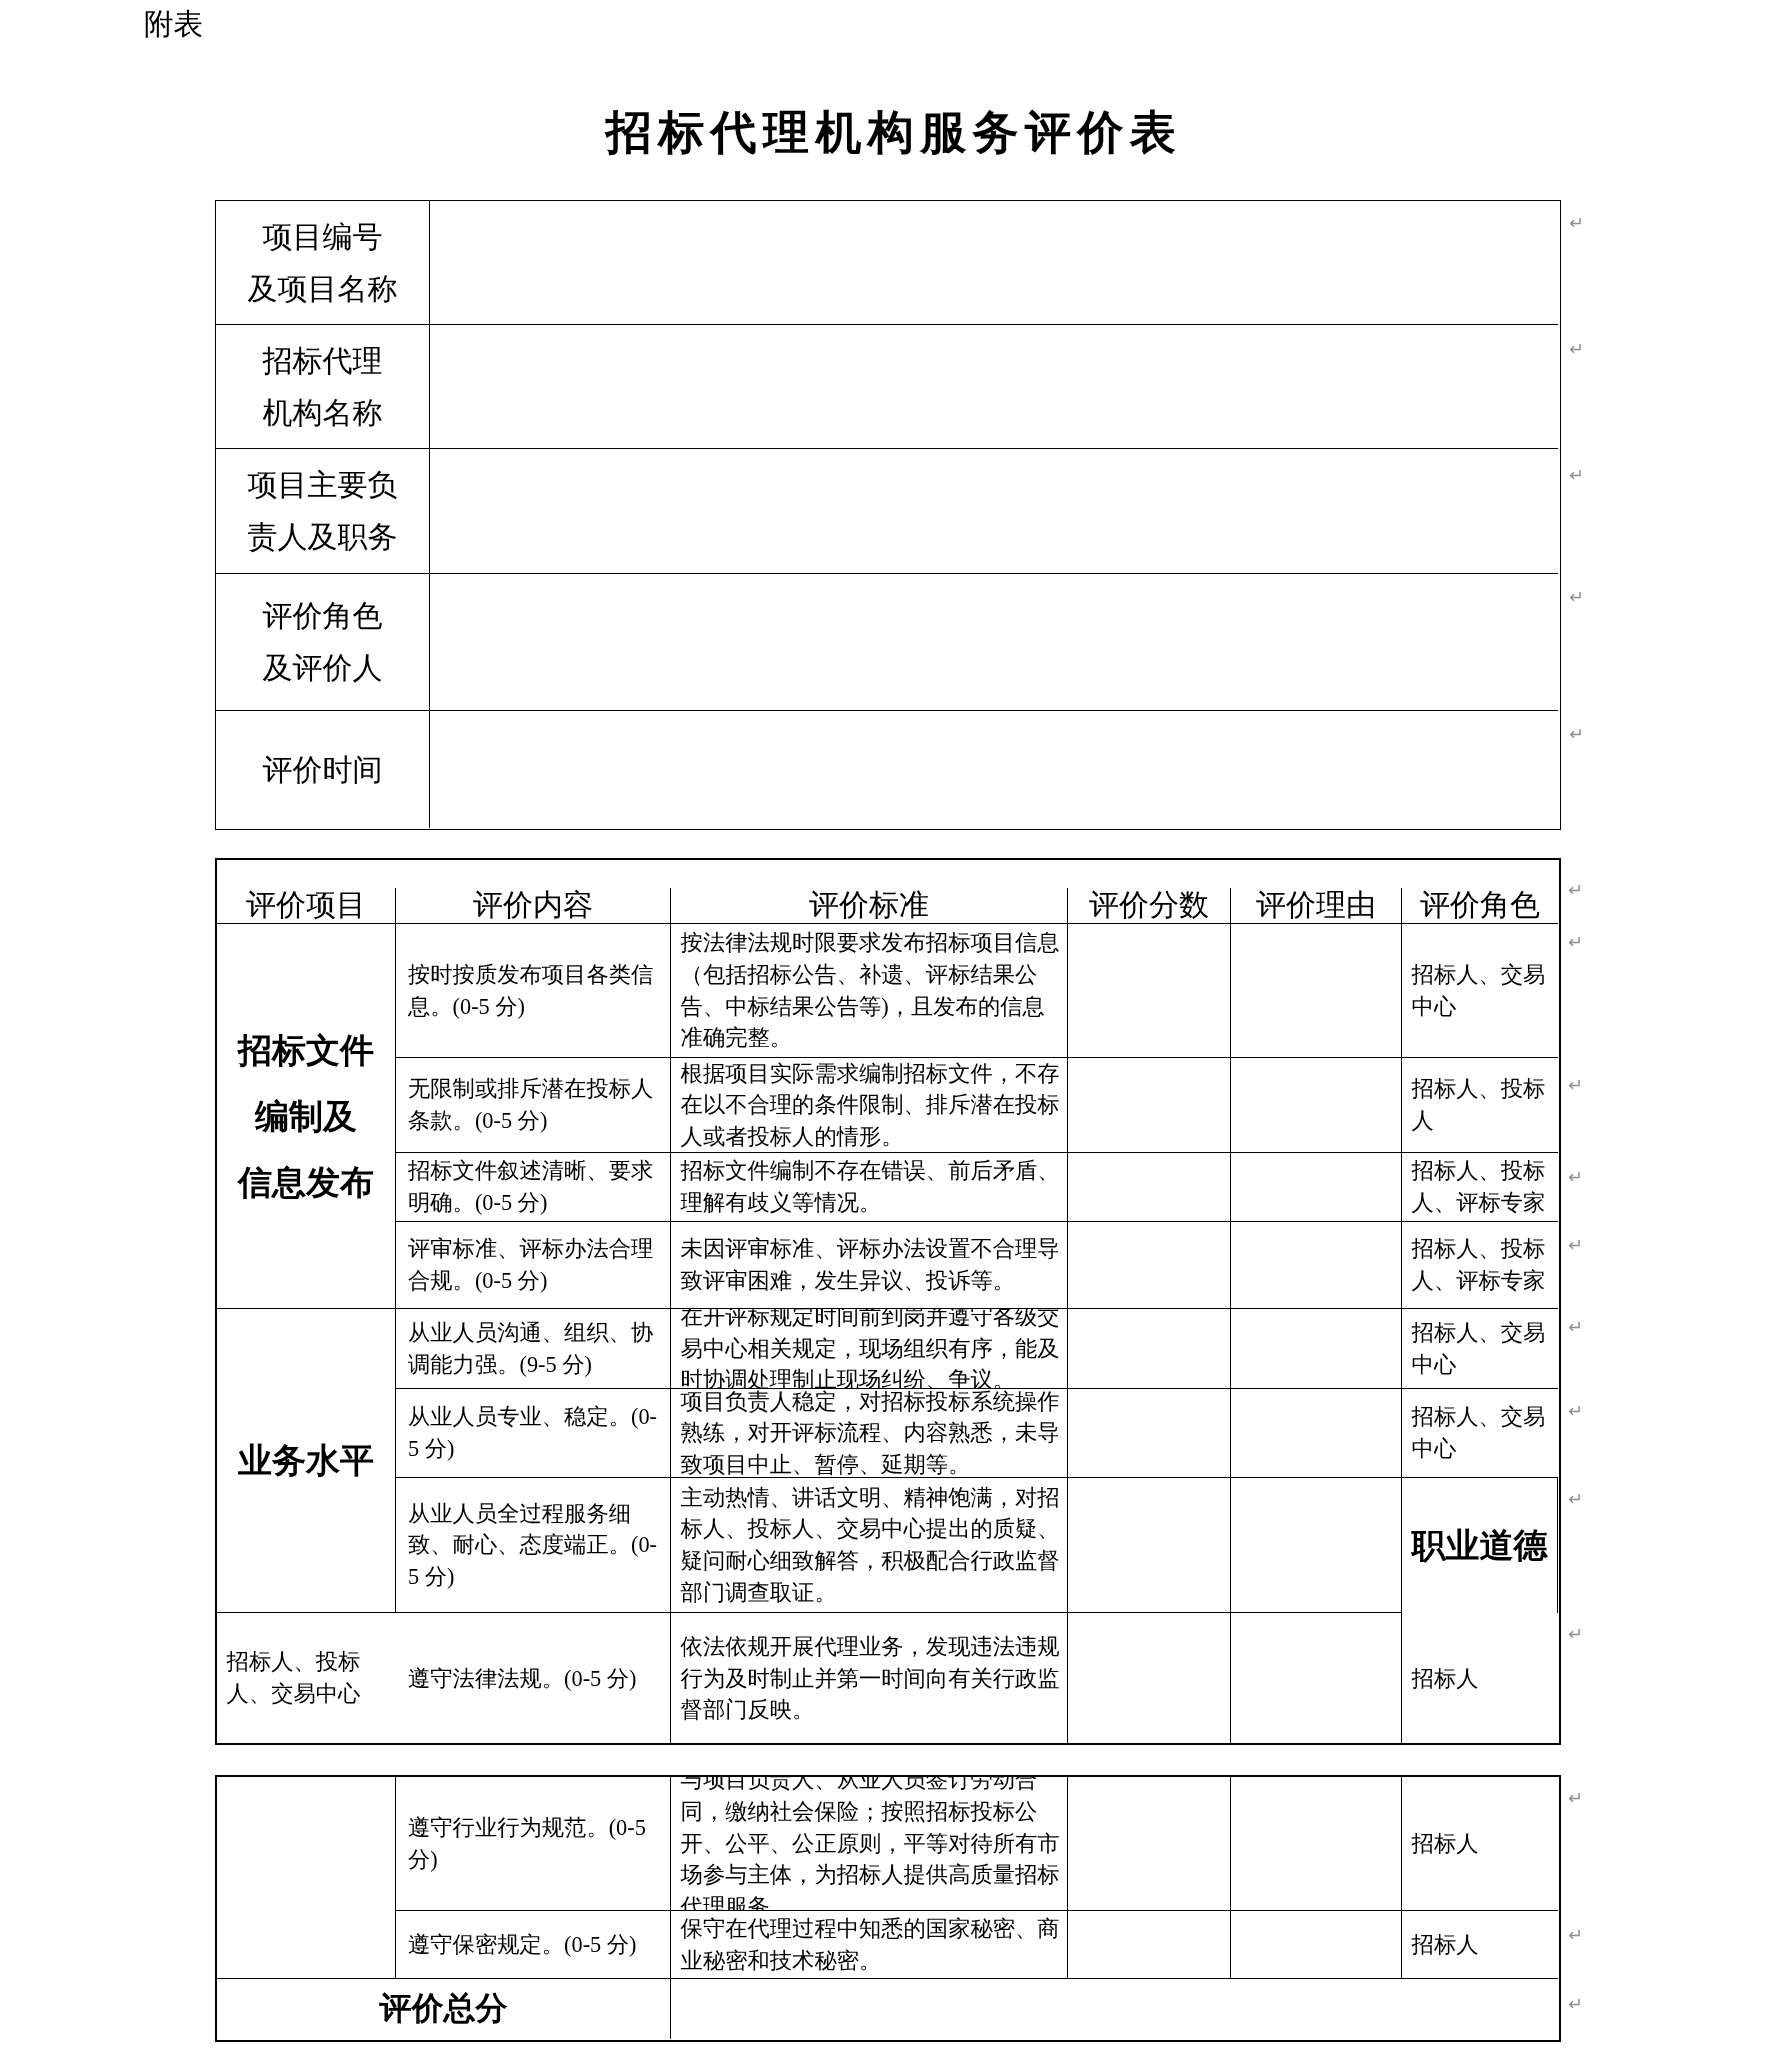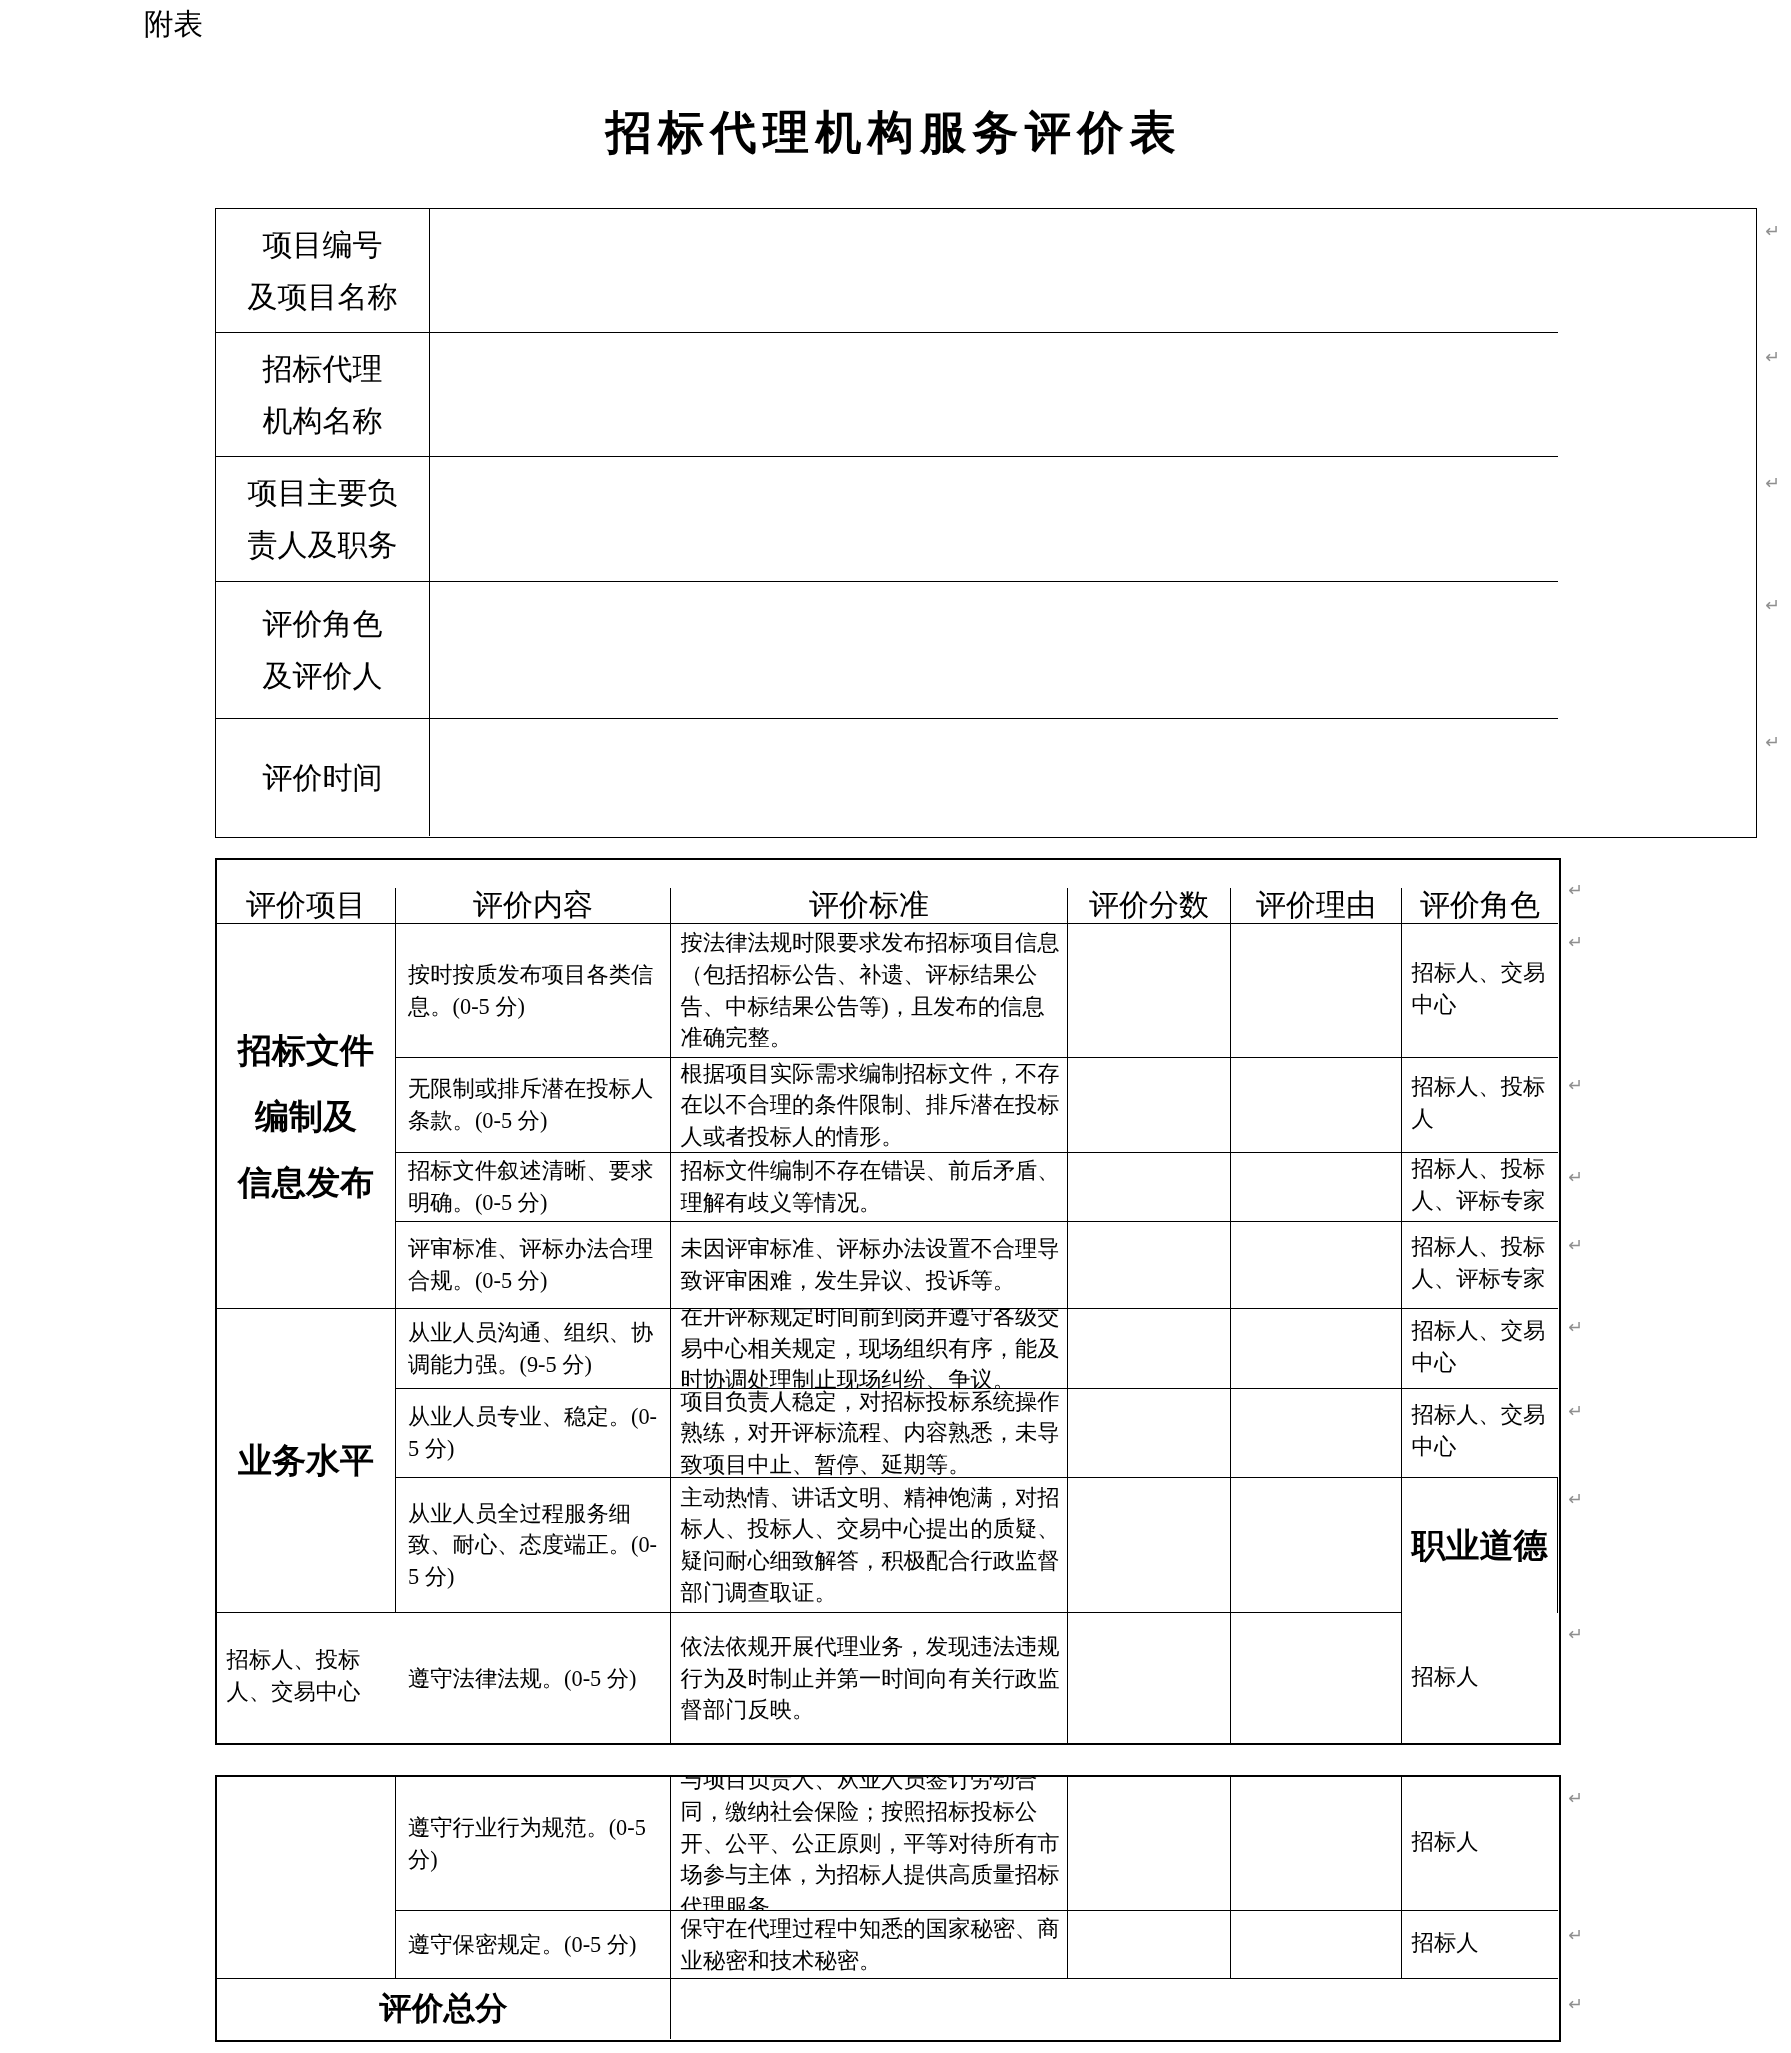--- a/index.html
+++ b/index.html
@@ -23,21 +23,21 @@
     border:2.4px solid #000;background:#fff;
   }
   .cell{
     box-sizing:border-box;border-right:1.6px solid #000;border-bottom:1.6px solid #000;
     display:flex;align-items:center;overflow:hidden;
   }
   .cell.lc{border-right:none;}
   .cell.lr{border-bottom:none;}
 
   
-  #info-table{left:215px;top:208px;width:1542px;height:630px;border-width:1.6px;
+  #info-table{left:215px;top:200px;width:1346px;height:630px;border-width:1.6px;
     grid-template-columns:214px 1128px;grid-template-rows:124px 124px 125px 137px 117px;}
   .info-label{
     justify-content:center;text-align:center;font-size:30px;line-height:1.72;
     white-space:pre-line;font-family:"Liberation Sans", sans-serif;
   }
   .info-value{justify-content:flex-start;}
 
   
   #eval-table{left:215px;top:858px;width:1346px;height:887px;
     grid-template-columns:179px 275px 397px 163px 171px 156px;
@@ -50,21 +50,21 @@
     justify-content:center;text-align:center;font-size:30px;
     font-family:"Liberation Sans", sans-serif;
     margin-top:28px;
   }
   .c-group{
     justify-content:center;text-align:center;font-size:34px;font-weight:bold;
     line-height:1.95;white-space:pre-line;font-family:"Liberation Sans", sans-serif;
   }
   .c-content{font-size:22.3px;line-height:1.42;padding:4.8px 6.4px 4.8px 12px;}
   .c-standard{font-size:22.3px;line-height:1.42;padding:3.2px 4.8px 3.2px 9.6px;}
-  .c-role{font-size:22.3px;line-height:1.42;padding:4.8px 4.8px 4.8px 9.6px;font-family:Liberation Mono, monospace;}
+  .c-role{font-size:22.3px;line-height:1.42;padding:4.8px 4.8px 4.8px 9.6px;}
   .c-empty{padding:0;}
   .c-total{
     justify-content:center;text-align:center;font-size:32px;font-weight:bold;
     font-family:"Liberation Sans", sans-serif;
   }
 
   .rmark{
     position:absolute;right:-24px;font-size:17.6px;color:#8f8f8f;line-height:1;
     font-family:"DejaVu Sans", sans-serif;
   }

